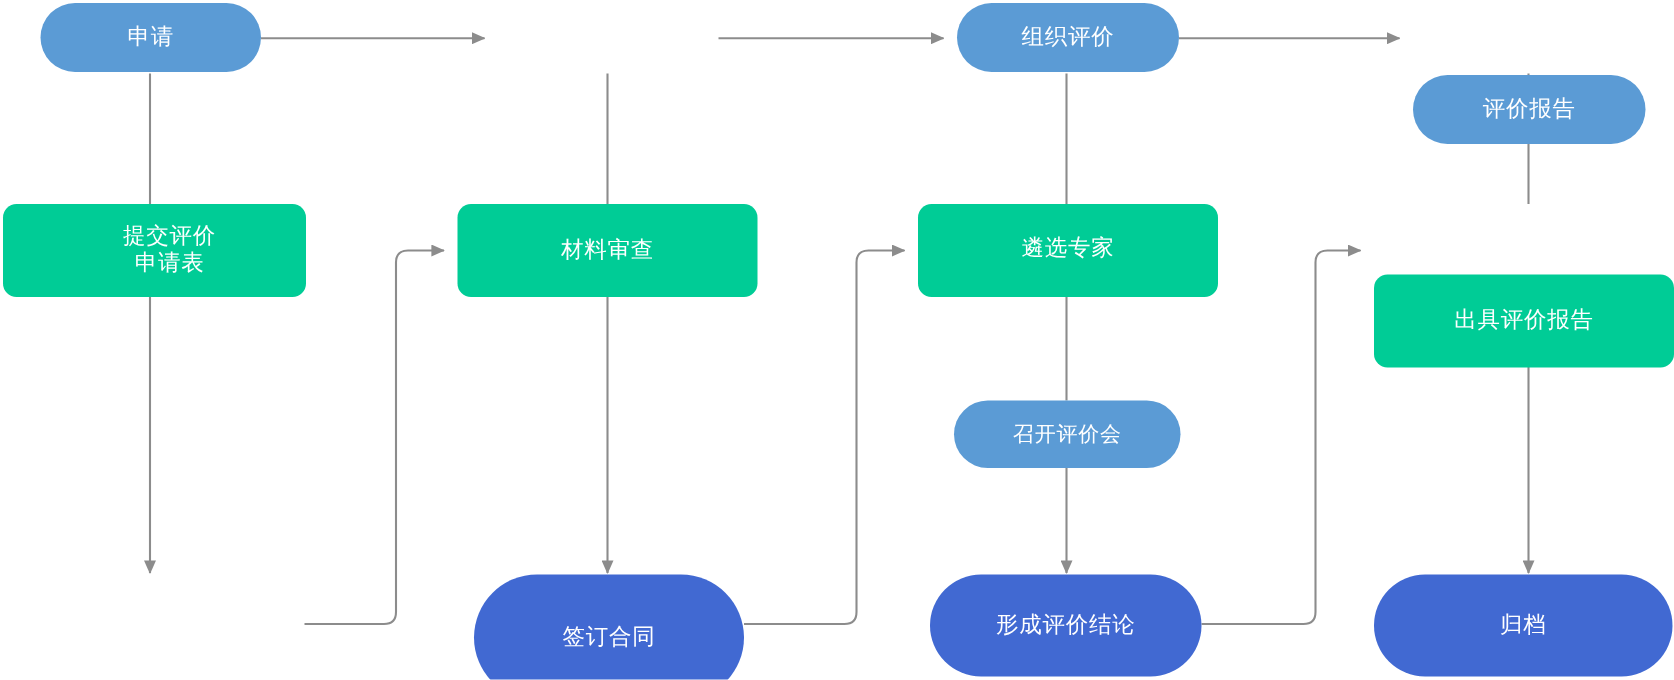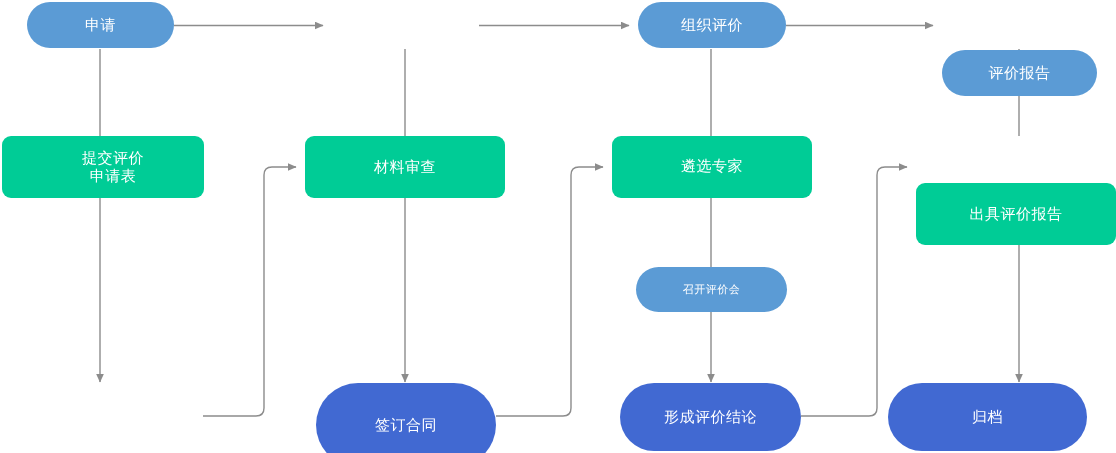--- a/index.html
+++ b/index.html
@@ -50,21 +50,21 @@
     font-size: 15px;
   }
   .node-output {
     background: #4169d2;
     border-radius: 999px;
     font-size: 15px;
   }
   .node-meeting {
     background: #5b9bd5;
     border-radius: 999px;
-    font-size: 11px;
+    font-size: 14px;
   }
 </style>
 </head>
 <body>
 
 <div id="flowchart">
 
   <svg id="flow-svg" viewBox="0 0 1116 453">
     <defs>
       <marker id="arrowhead" markerWidth="9" markerHeight="8" refX="8.4" refY="4" orient="auto" markerUnits="userSpaceOnUse">
@@ -121,17 +121,17 @@
   <div class="node node-meeting" style="left:636px; top:267px; width:151px; height:45px;">
     <span>召开评价会</span>
   </div>
 
   <div class="node node-output" style="left:316px; top:383px; width:180px; height:84px;">
     <span>签订合同</span>
   </div>
   <div class="node node-output" style="left:620px; top:383px; width:181px; height:68px;">
     <span>形成评价结论</span>
   </div>
-  <div class="node node-output" style="left:888px; top:383px; width:199px; height:68px;">
+  <div class="node node-output" style="left:916px; top:383px; width:199px; height:68px;">
     <span>归档</span>
   </div>
 
 </div>
 
 </body></html>

